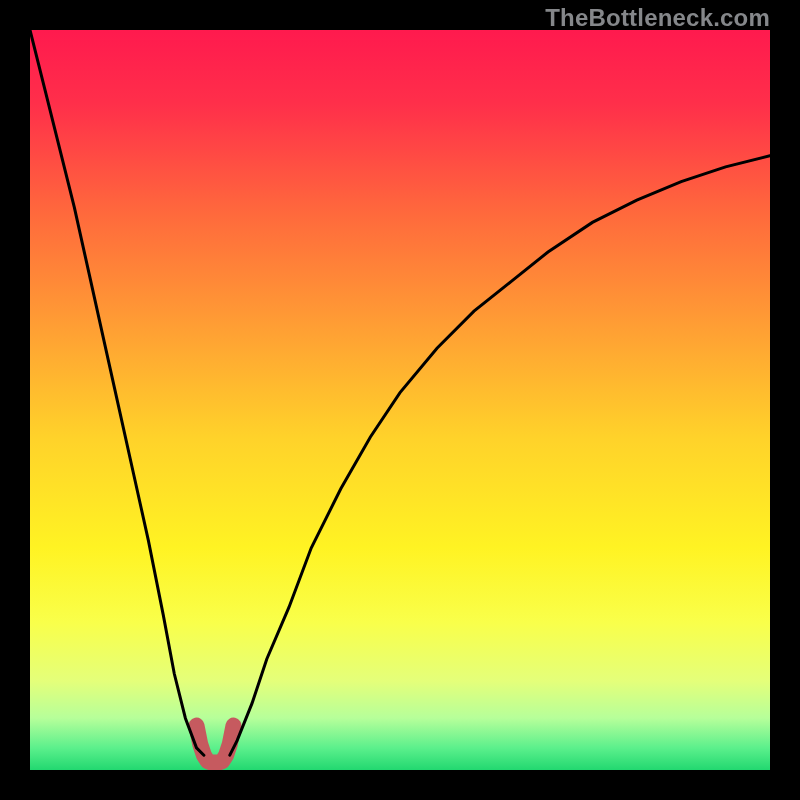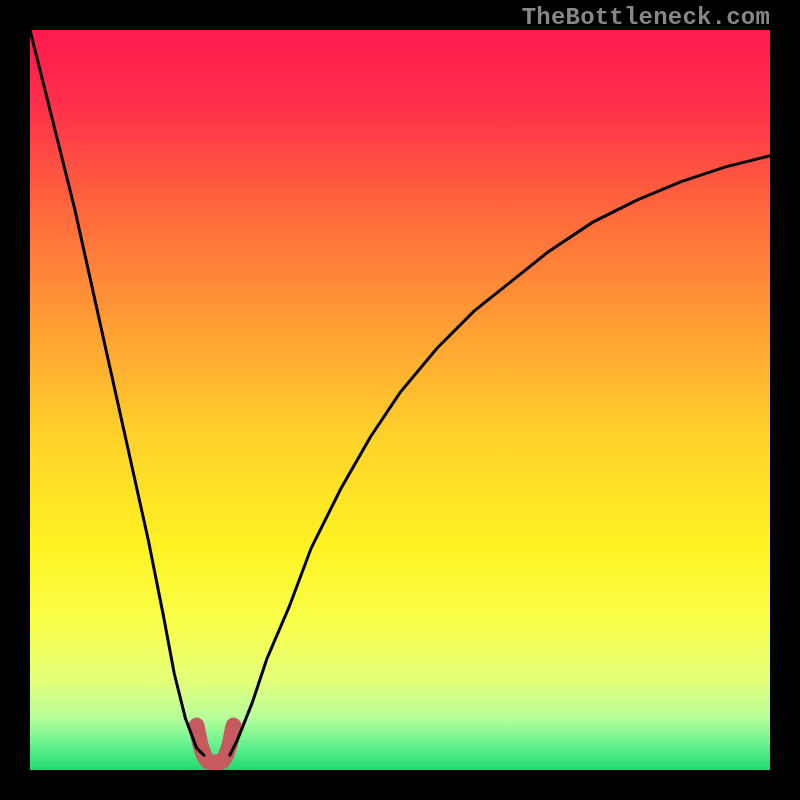--- a/index.html
+++ b/index.html
@@ -21,21 +21,21 @@
     position: absolute;
     left: 0;
     top: 0;
     width: 740px;
     height: 740px;
   }
   .watermark {
     position: absolute;
     top: 4px;
     right: 30px;
-    font-family: Liberation Mono, monospace;
+    font-family: Liberation Sans, sans-serif;
     font-size: 24px;
     font-weight: 600;
     color: #85878a;
     letter-spacing: 0.2px;
   }
   svg {
     display: block;
   }
 </style>
 </head>

